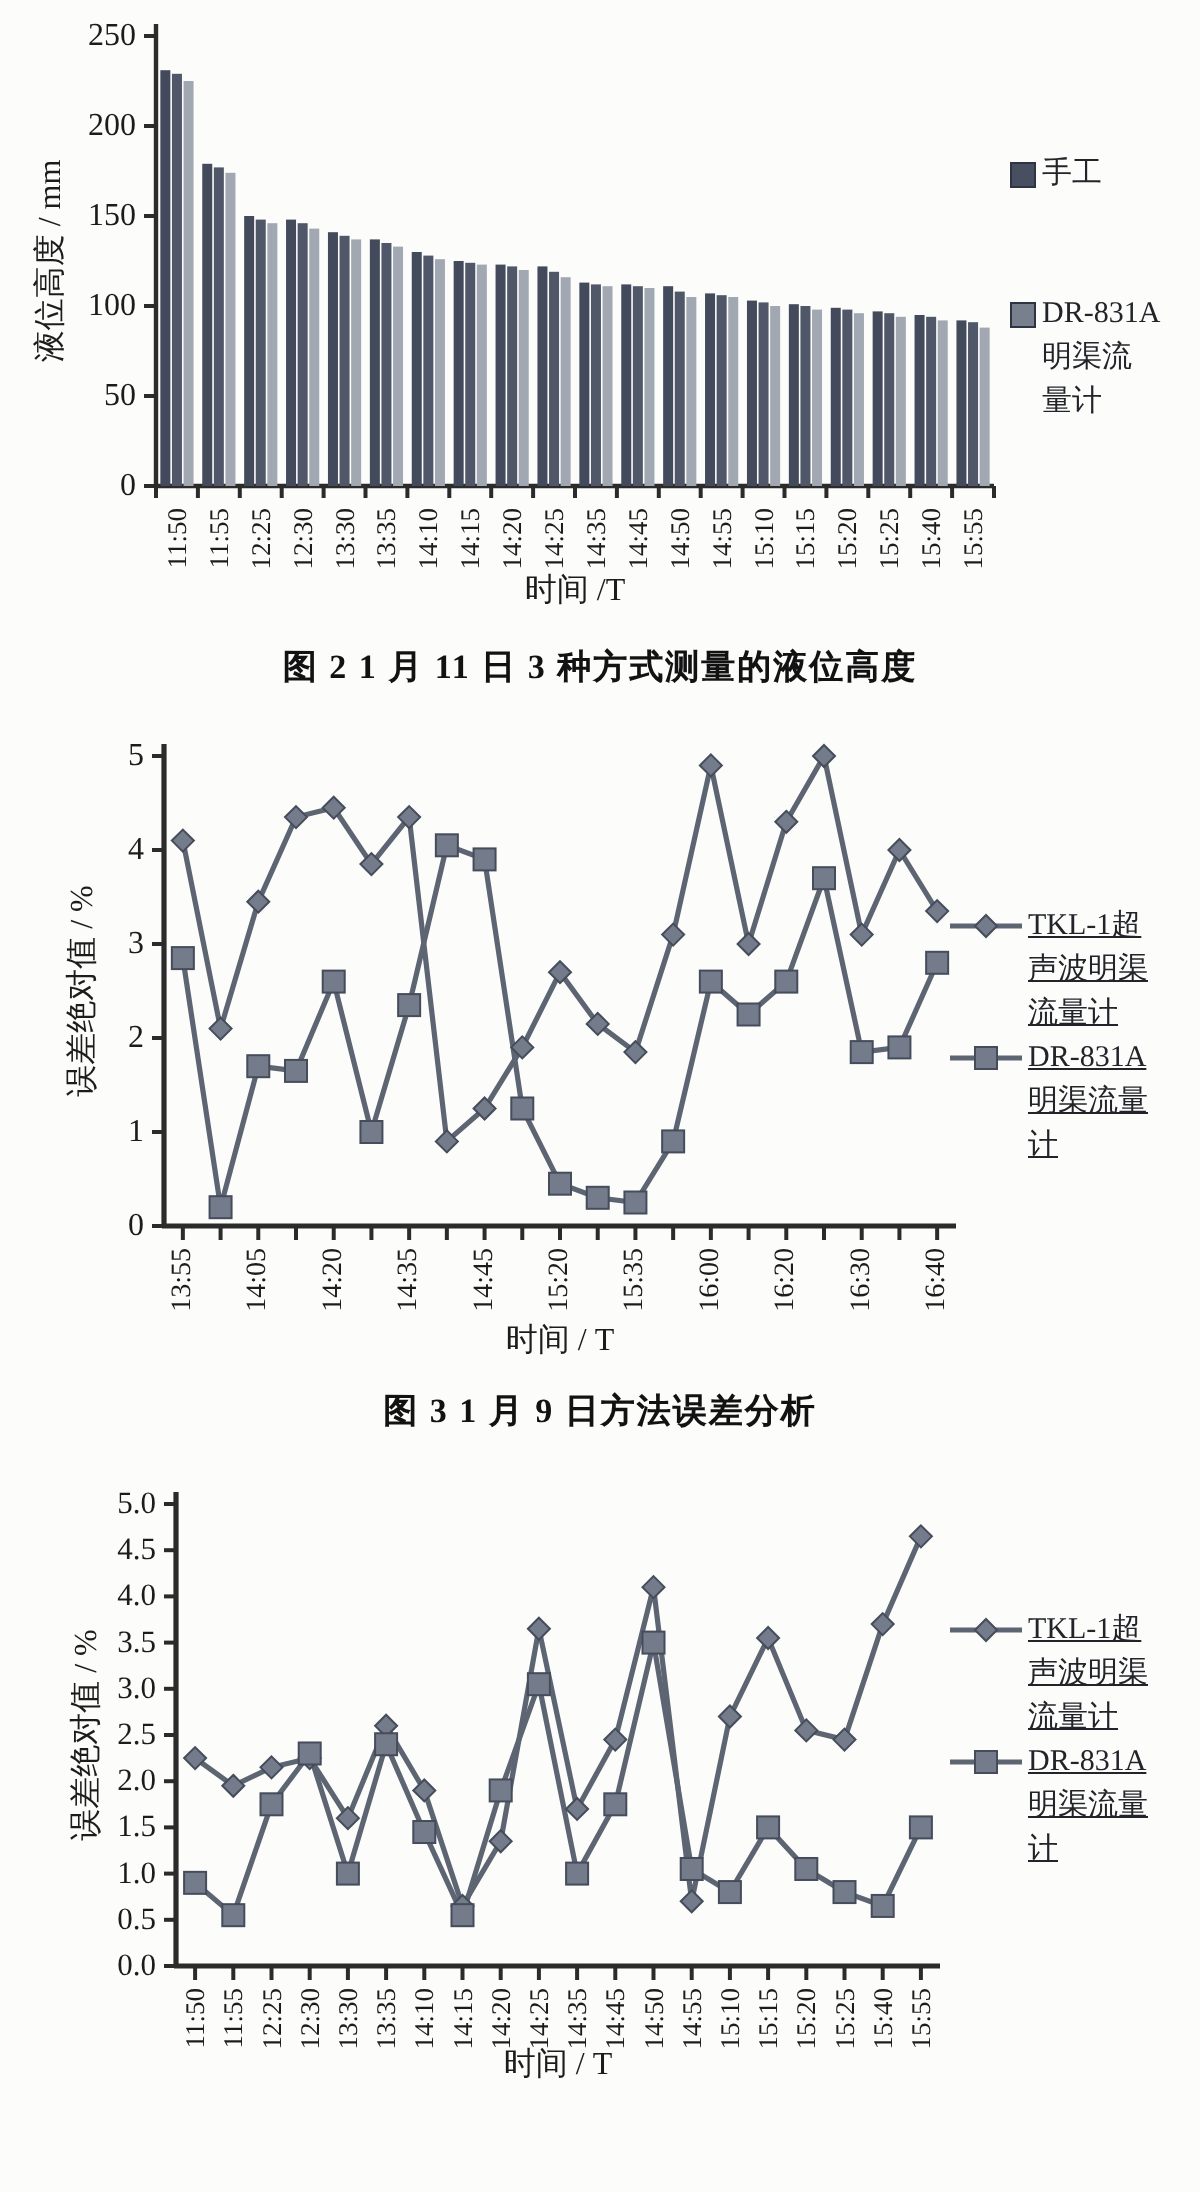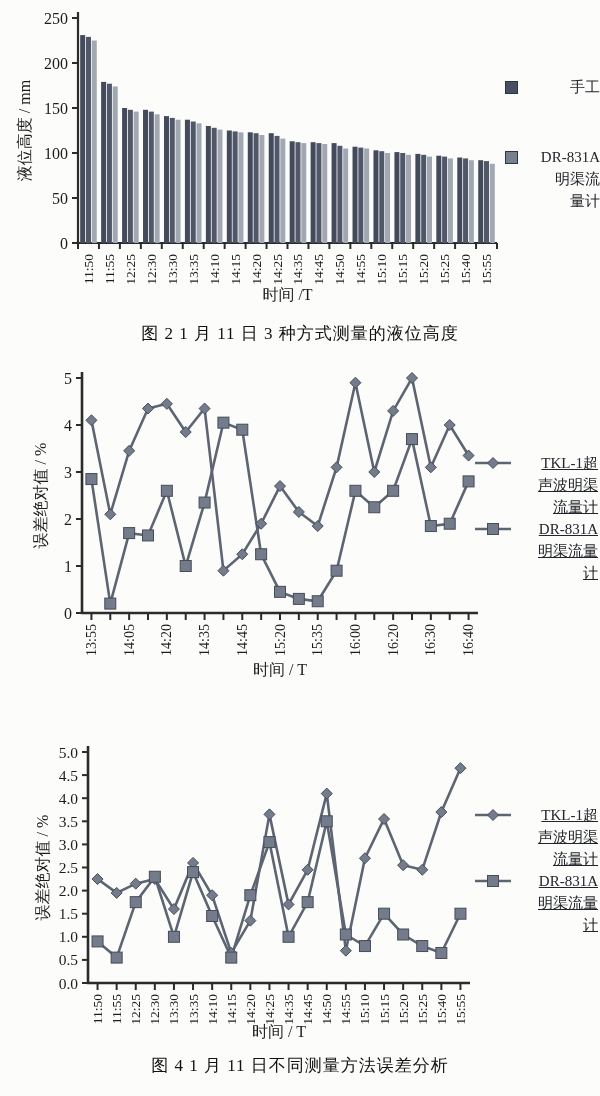--- a/index.html
+++ b/index.html
@@ -4,24 +4,24 @@
 <style>
   html,body { margin:0; padding:0; background:#ffffff; }
   .page {
     position:relative; width:600px; height:1096px;
     background:#fcfcfb; overflow:hidden;
     font-family:"Liberation Serif", serif; color:#1c1c1c;
   }
   svg.chart { position:absolute; left:0; }
   .caption {
     position:absolute; width:600px; text-align:center;
-    font-size:17px; font-weight:normal; letter-spacing:1px; color:#121212;
+    font-size:17px; font-weight:bold; letter-spacing:1px; color:#121212;
   }
   .legend { position:absolute; font-size:15px; line-height:22px; color:#22242a; }
-  .lg-entry { position:relative;text-align:right; }
+  .lg-entry { position:relative; }
   .lg-entry .lg-lines span { display:block; }
   .lg-icon-sq {
     position:absolute; left:0; top:5px; width:11px; height:11px;
     border:1px solid #2e3442;
   }
   .lg-icon-line { position:absolute; left:-4px; top:4px; }
   .bar-legend .lg-entry { padding-left:16px; }
   .line-legend .lg-entry { padding-left:36px;text-decoration:underline; }
 </style>
 </head>
@@ -281,20 +281,21 @@
         <rect x="13.5" y="1.5" width="11" height="11" fill="#747b8a" stroke="#454c5a" stroke-width="1"></rect>
       </svg>
       <span class="lg-lines">
         <span>DR-831A</span>
         <span>明渠流量</span>
         <span>计</span>
       </span>
     </div>
   </div>
 
+  <div class="caption" style="top:694px;">图 3  1 月 9 日方法误差分析</div>
 
   <svg class="chart" id="chart2" width="600" height="322" style="top:730px;">
       <line x1="88" y1="16" x2="88" y2="253" stroke="#2b2b2b" stroke-width="2.6"></line>
       <line x1="87" y1="253" x2="470" y2="253" stroke="#2b2b2b" stroke-width="2.6"></line>
       <line x1="82" y1="253" x2="88" y2="253" stroke="#2b2b2b" stroke-width="2"></line>
       <text x="78" y="253" text-anchor="end" dominant-baseline="central" font-size="15.5" font-family="&quot;Liberation Serif&quot;, serif" fill="#1c1c1c">0.0</text>
       <line x1="82" y1="229.9" x2="88" y2="229.9" stroke="#2b2b2b" stroke-width="2"></line>
       <text x="78" y="229.9" text-anchor="end" dominant-baseline="central" font-size="15.5" font-family="&quot;Liberation Serif&quot;, serif" fill="#1c1c1c">0.5</text>
       <line x1="82" y1="206.8" x2="88" y2="206.8" stroke="#2b2b2b" stroke-width="2"></line>
       <text x="78" y="206.8" text-anchor="end" dominant-baseline="central" font-size="15.5" font-family="&quot;Liberation Serif&quot;, serif" fill="#1c1c1c">1.0</text>
@@ -418,14 +419,13 @@
         <rect x="13.5" y="1.5" width="11" height="11" fill="#747b8a" stroke="#454c5a" stroke-width="1"></rect>
       </svg>
       <span class="lg-lines">
         <span>DR-831A</span>
         <span>明渠流量</span>
         <span>计</span>
       </span>
     </div>
   </div>
 
-  <div class="caption" style="top:1054px;">图 4  1 月 11 日不同测量方法误差分析</div>
 </div>
 
 </body></html>

